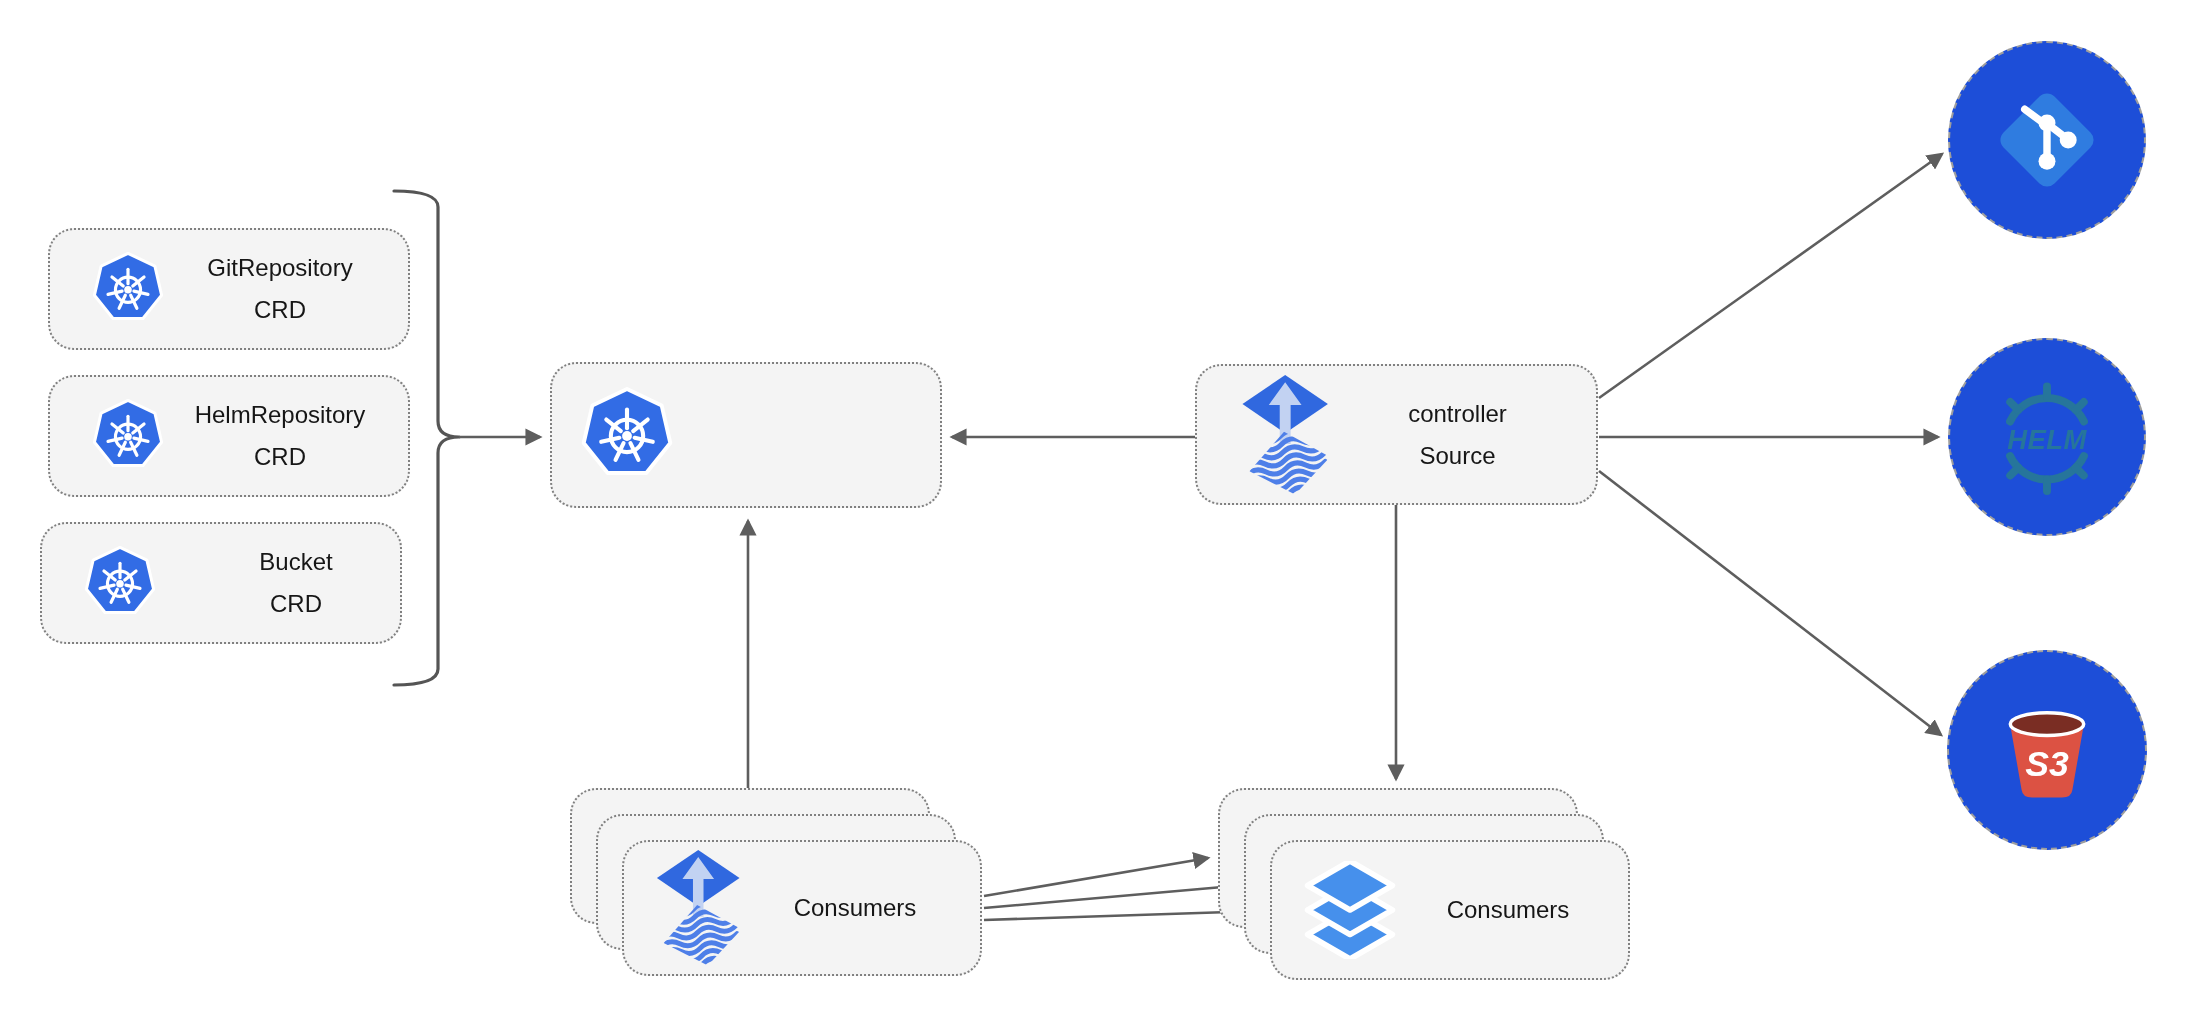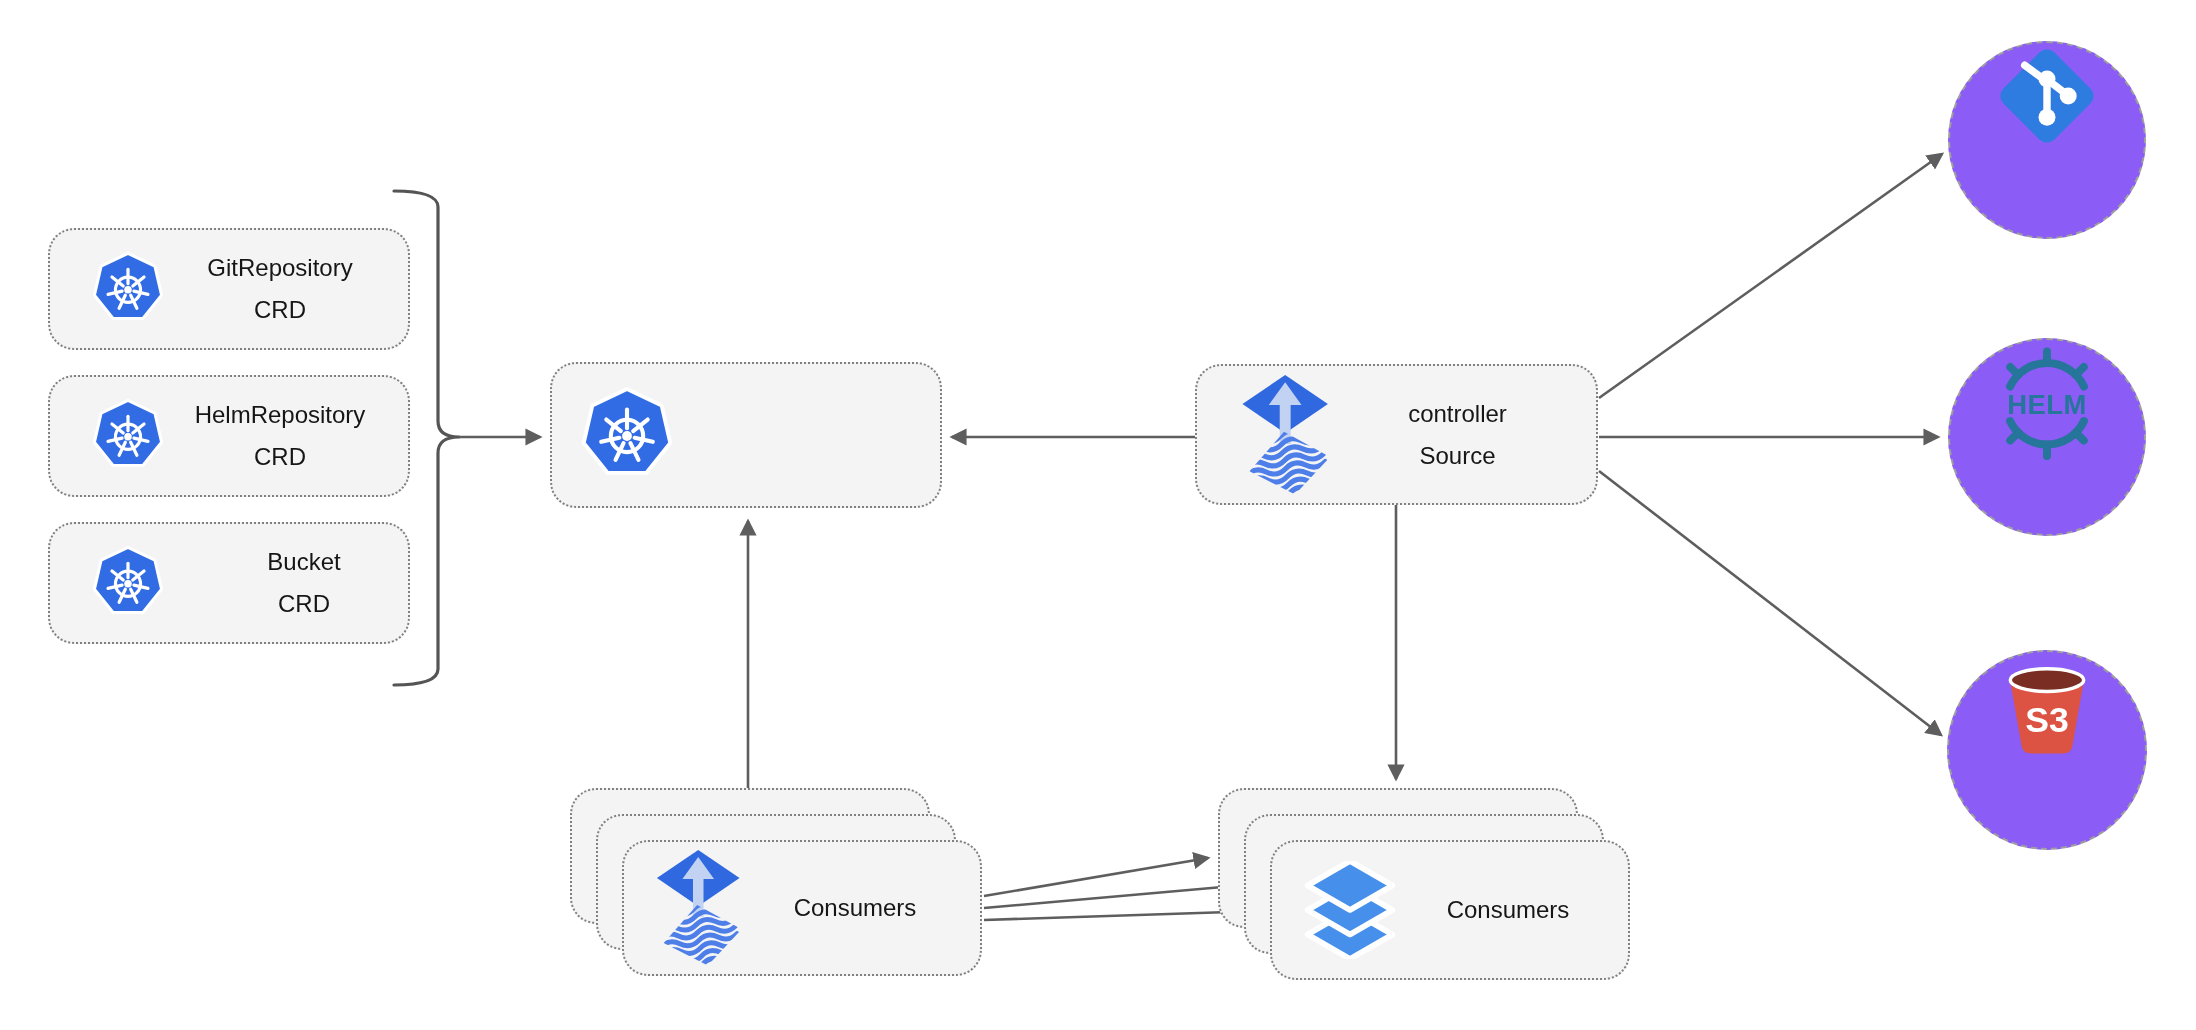--- a/index.html
+++ b/index.html
@@ -15,28 +15,28 @@
     display:flex; align-items:center;
   }
   .node .label {
     flex:1; text-align:center; color:#161616; font-size:24px; line-height:42px;
     padding-right:14px; white-space:nowrap;
   }
   .node .icon-wrap { flex:0 0 auto; display:flex; align-items:center; justify-content:center; }
 
   .endpoint-circle {
     position:absolute; box-sizing:border-box; width:198px; height:198px;
-    background:#8b5cf6; border:2px dashed #9E9E9E; border-radius:50%;
-    display:flex; align-items:flex-start; justify-content:center;
+    background:#1d4ed8; border:2px dashed #9E9E9E; border-radius:50%;
+    display:flex; align-items:center; justify-content:center;font-style:italic;
   }
 
   
   #node-git-crd    { left:48px;  top:228px; width:362px; height:122px; }
   #node-helm-crd   { left:48px;  top:375px; width:362px; height:122px; }
-  #node-bucket-crd { left:48px;  top:522px; width:362px; height:122px;gap:48px; }
+  #node-bucket-crd { left:40px;  top:522px; width:362px; height:122px;gap:48px; }
   #node-k8s-api    { left:550px; top:362px; width:392px; height:146px; }
   #node-source     { left:1195px;top:364px; width:403px; height:141px; }
 
   .stack-back  { }
   #consumers-back  { left:570px; top:788px; width:360px; height:136px; }
   #consumers-mid   { left:596px; top:814px; width:360px; height:136px; }
   #node-consumers  { left:622px; top:840px; width:360px; height:136px; }
   #artifacts-back  { left:1218px; top:788px; width:360px; height:140px; }
   #artifacts-mid   { left:1244px; top:814px; width:360px; height:140px; }
   #node-artifacts  { left:1270px; top:840px; width:360px; height:140px; }

